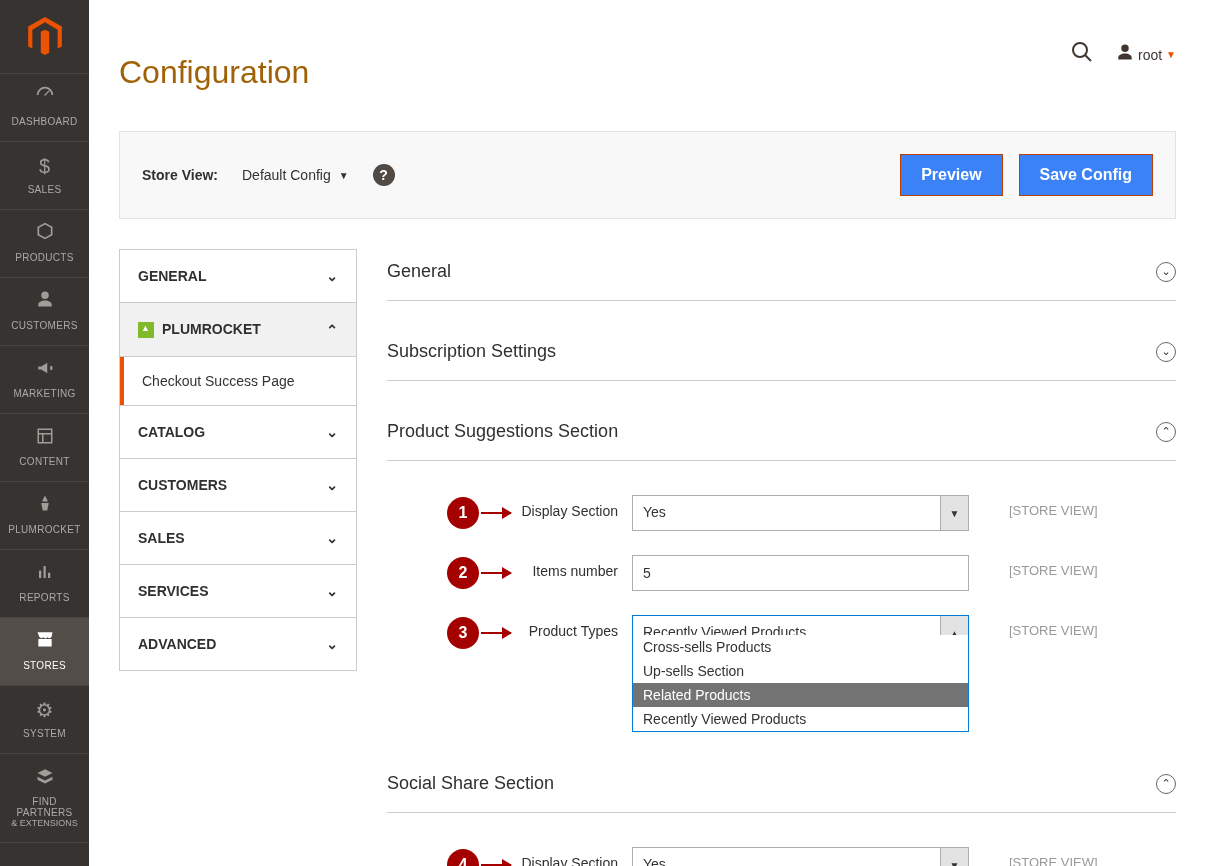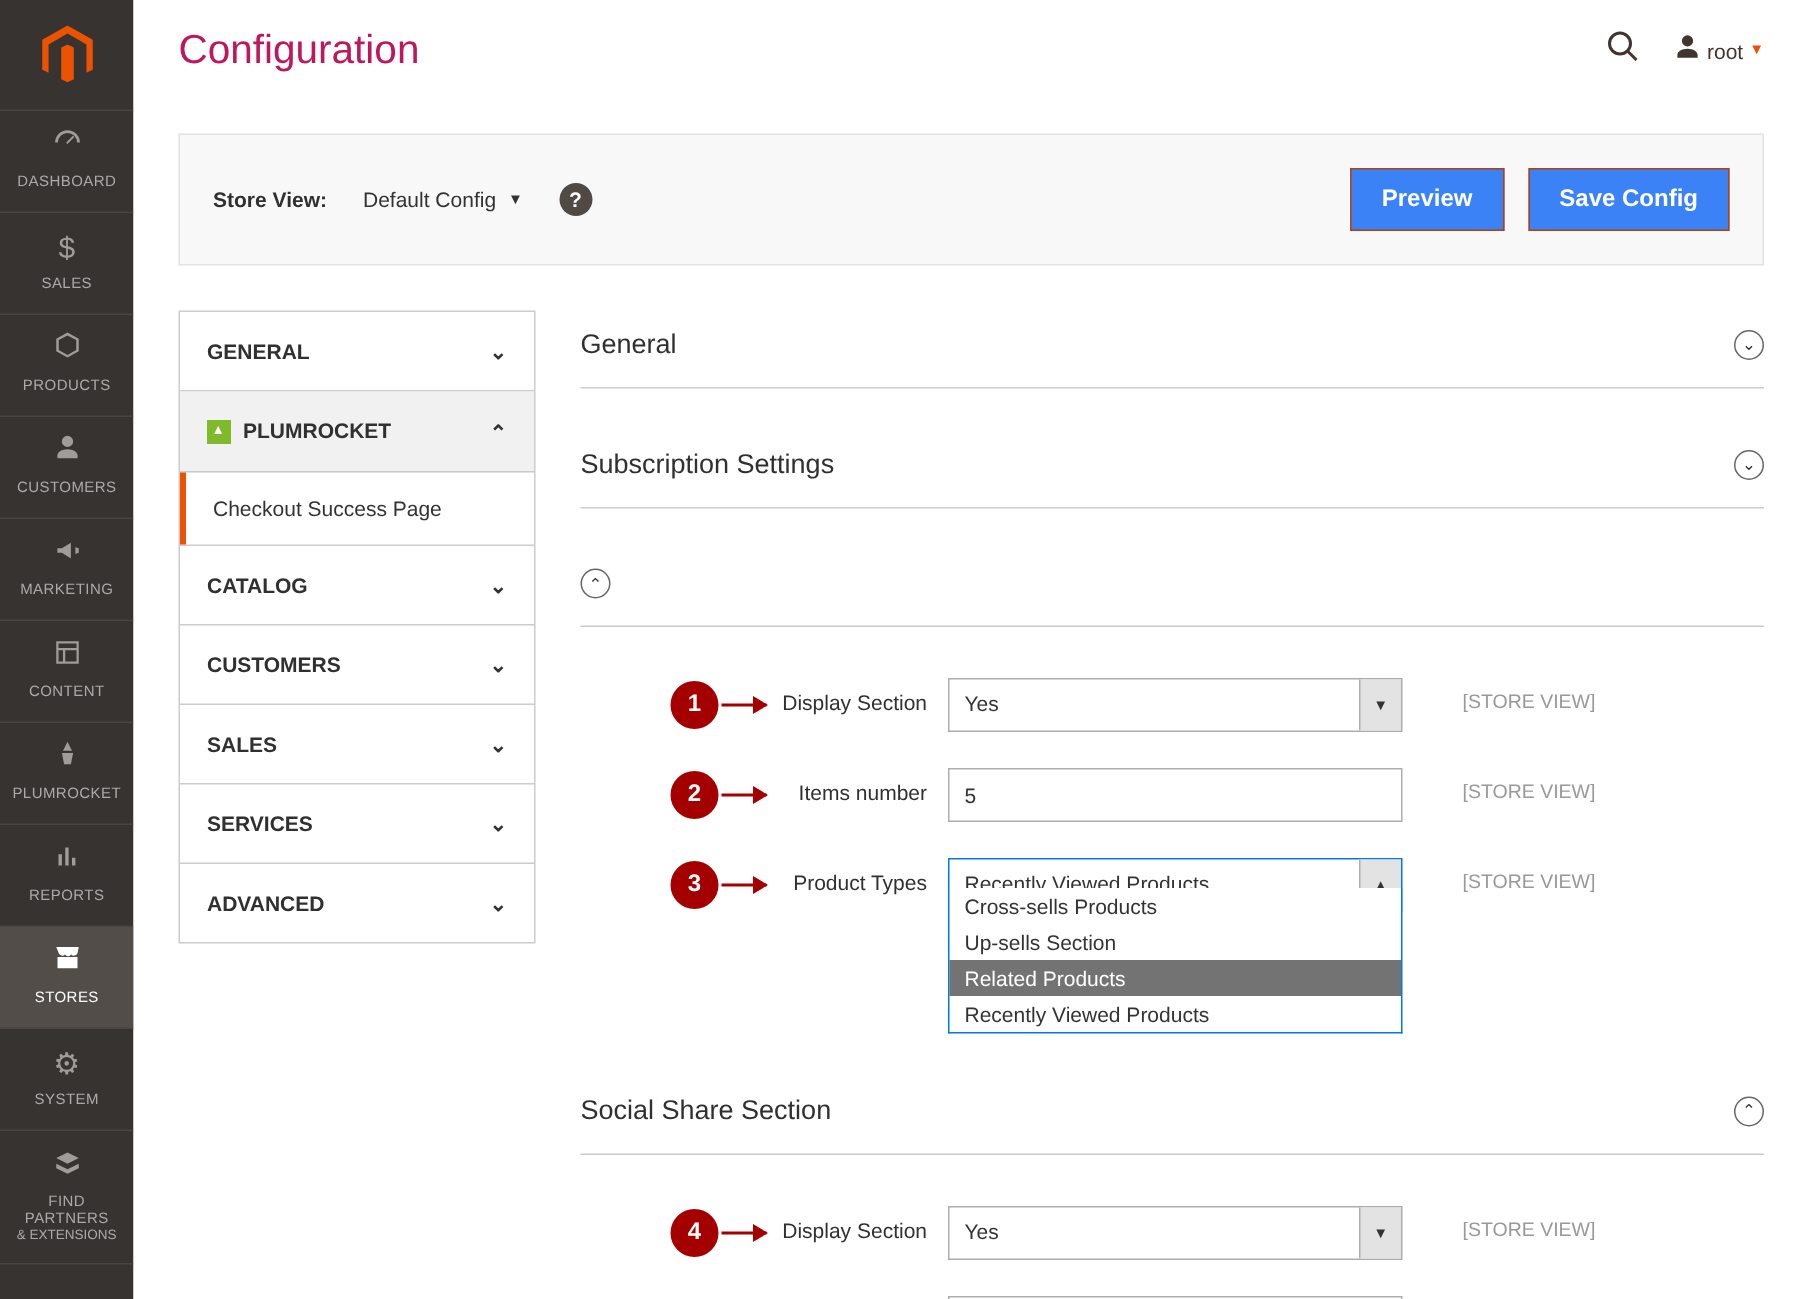--- a/index.html
+++ b/index.html
@@ -14,21 +14,21 @@
 .nav-item { padding: 10px 4px 14px; text-align: center; cursor: pointer; border-bottom: 1px solid #4a4542; font-size: 10px; color: #aaa; }
 .nav-item.active { background: #524d49; color: #fff; }
 .nav-item .nav-icon { display: block; height: 28px; margin: 0 auto 4px; font-size: 20px; line-height: 28px; color: #a09c98; }
 .nav-item.active .nav-icon { color: #fff; }
 .nav-item .nav-label { display: block; letter-spacing: 0.3px; }
 .nav-item .nav-sub { display:block; font-size:9px; }
 
 
 .main { flex: 1; padding: 0; background: #fff; }
 .topbar { display: flex; align-items: center; justify-content: space-between; padding: 18px 30px 8px; }
-.page-title { font-size: 27px; font-weight: 300; color: #be185d; }
+.page-title { font-size: 32px; font-weight: 300; color: #a16207; margin-top: 36px; }
 .top-actions { display: flex; align-items: center; gap: 22px; }
 .search-icon { font-size: 22px; color: #41362f; cursor: pointer; }
 .user-menu { display: flex; align-items: center; gap: 4px; cursor: pointer; color: #41362f; }
 .user-menu .user-icon { font-size: 18px; }
 .user-menu .caret { font-size: 10px; color: #eb5202;}
 
 
 .storebar { margin: 32px 30px 0; background: #f8f8f8; border: 1px solid #e3e3e3; padding: 22px 22px; display: flex; align-items: center; justify-content: space-between; }
 .storebar-left { display: flex; align-items: center; gap: 24px; }
 .storebar-label { font-weight: 600; color: #303030; }
@@ -54,21 +54,21 @@
 .section-head { border-bottom: 1px solid #ccc; padding: 12px 0 18px; display:flex; justify-content:space-between; align-items:center; cursor:pointer;}
 .section-head h2 { font-size: 18px; font-weight: 400; color: #303030; }
 .circ-toggle { width:20px; height:20px; border:1px solid #666; border-radius:50%; display:flex; align-items:center; justify-content:center; font-size:11px; color:#333;}
 .section-gap { height: 28px; }
 
 .field-row { display:flex; align-items:flex-start; margin-bottom: 24px; position:relative;}
 .callout { width:32px; height:32px; border-radius:50%; background:#a50000; color:#fff; display:flex; align-items:center; justify-content:center; font-weight:bold; font-size:16px; position:absolute; }
 .arrow { position:absolute; height:2px; background:#a50000; }
 .arrow::after { content:""; position:absolute; right:-1px; top:-5px; border-left:10px solid #a50000; border-top:6px solid transparent; border-bottom:6px solid transparent;}
 .field-label { width: 245px; text-align:right; padding-right: 14px; color:#303030; padding-top:8px;}
-.field-control { width: 303px; position:relative;}
+.field-control { width: 337px; position:relative;}
 .field-scope { padding-left: 40px; padding-top:8px; color:#999; font-size:13px;}
 .sel { display:flex; border:1px solid #adadad; height:36px;}
 .sel .sel-val { flex:1; padding: 8px 10px; color:#333; }
 .sel .sel-btn { width:28px; background:#e3e3e3; border-left:1px solid #adadad; display:flex; align-items:center; justify-content:center; font-size:10px; color:#333;}
 .inp { border:1px solid #adadad; height:36px; padding: 8px 10px; width:100%; font-size:14px; color:#333;}
 .ta { border:1px solid #adadad; padding:8px 10px; width:100%; font-size:14px; color:#333; height:94px; resize:both; font-family:inherit;}
 .sel.open { border:1px solid #007bdb;}
 .dropdown { position:absolute; top:20px; left:0; right:0; border:1px solid #007bdb; border-top:none; background:#fff; z-index:5;}
 .dropdown .opt { padding: 4px 10px; cursor:pointer; font-size:14px;}
 .dropdown .opt.hl { background:#737373; color:#fff;}
@@ -223,20 +223,21 @@
           <h2>General</h2>
           <span class="circ-toggle">⌄</span>
         </div>
         <div class="section-gap"></div>
         <div class="section-head">
           <h2>Subscription Settings</h2>
           <span class="circ-toggle">⌄</span>
         </div>
         <div class="section-gap"></div>
         <div class="section-head">
+          <h2>Product Suggestions Section</h2>
           <span class="circ-toggle">⌃</span>
         </div>
         <div style="height:34px;"></div>
 
         <div class="field-row">
           <div class="callout" style="left:60px; top:2px;">1</div>
           <div class="arrow" style="left:94px; top:17px; width:30px;"></div>
           <div class="field-label">Display Section</div>
           <div class="field-control">
             <div class="sel">

